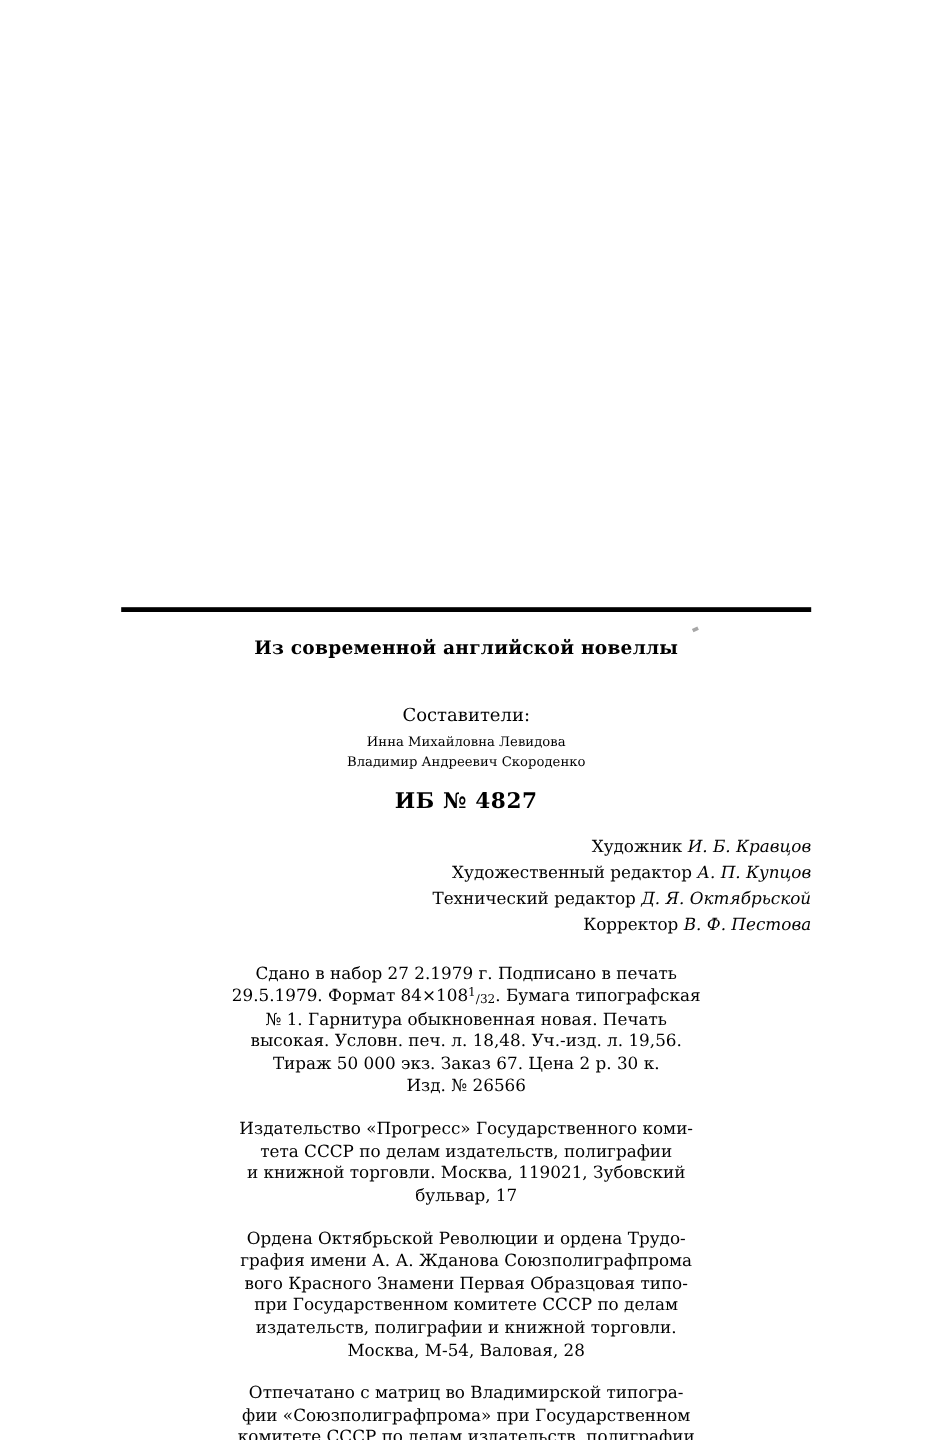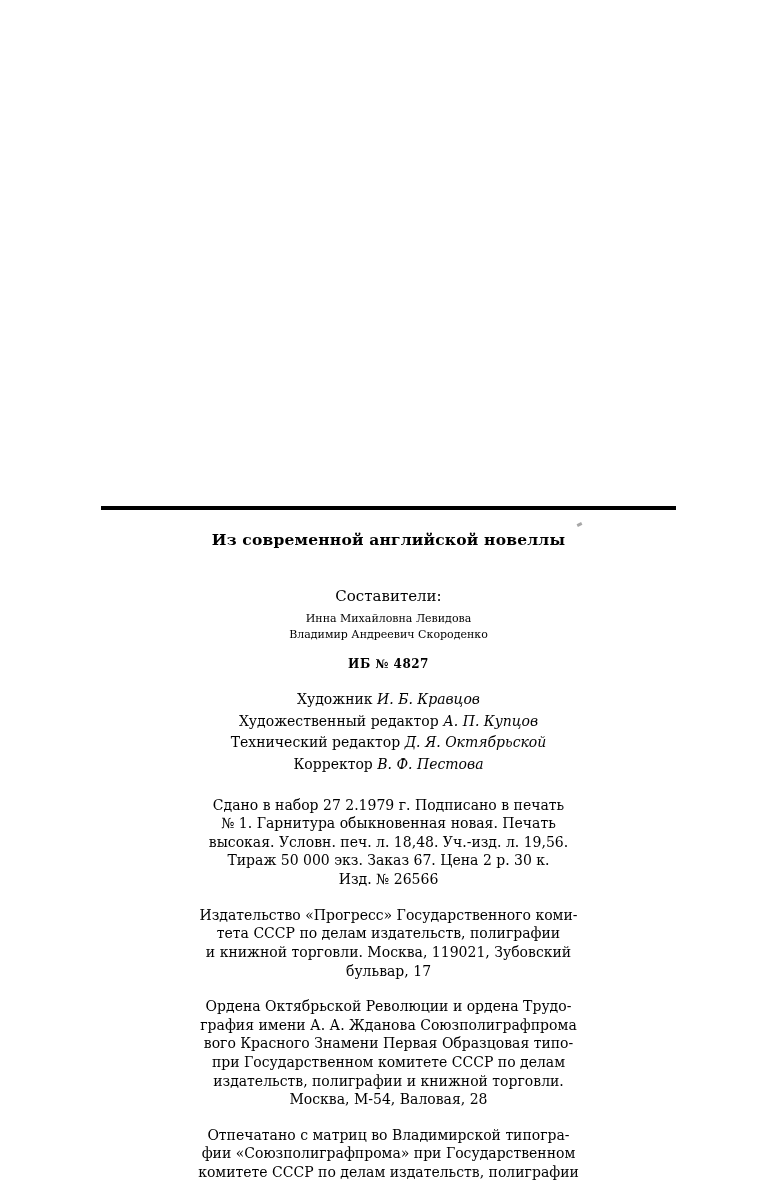--- a/index.html
+++ b/index.html
@@ -54,28 +54,29 @@
   }
   .compiler-name {
     font-family: "DejaVu Serif", serif;
     font-size: 11px;
     line-height: 1.45;
   }
   .spacer-2 { height: 14px; }
   .ib-number {
     font-family: "DejaVu Serif", serif;
     font-weight: bold;
-    font-size: 12px;
+    font-size: 18px;
     letter-spacing: 0.5px;
   }
   .spacer-3 { height: 18px; }
   .credits {
     font-family: "DejaVu Serif", serif;
     font-size: 14px;
     line-height: 1.55;
+    text-align: right;
   }
   .credits .nm {
     font-style: italic;
   }
   .spacer-4 { height: 20px; }
   .block {
     font-family: "DejaVu Serif", serif;
     font-size: 14px;
     line-height: 1.33;
     text-align: justify;
@@ -158,20 +159,23 @@
       <div>
         <span>Корректор</span>
         <span class="nm">В.  Ф.  Пестова</span>
       </div>
     </div>
 
     <div class="spacer-4"></div>
 
     <div class="block tech">
       <div>Сдано в набор 27 2.1979 г.   Подписано в печать</div>
+      <div>
+        <span>29.5.1979. Формат 84×108</span><span class="frac">1</span><span class="fracden">/</span><span class="fracden">32</span><span>. Бумага типографская</span>
+      </div>
       <div>№ 1.   Гарнитура обыкновенная новая.   Печать</div>
       <div>высокая. Условн. печ. л. 18,48.   Уч.-изд. л. 19,56.</div>
       <div>Тираж 50 000 экз.   Заказ 67.   Цена 2 р. 30 к.</div>
       <div class="last">Изд. № 26566</div>
     </div>
 
     <div class="gap"></div>
 
     <div class="block pub">
       <div>Издательство «Прогресс» Государственного коми-</div>

